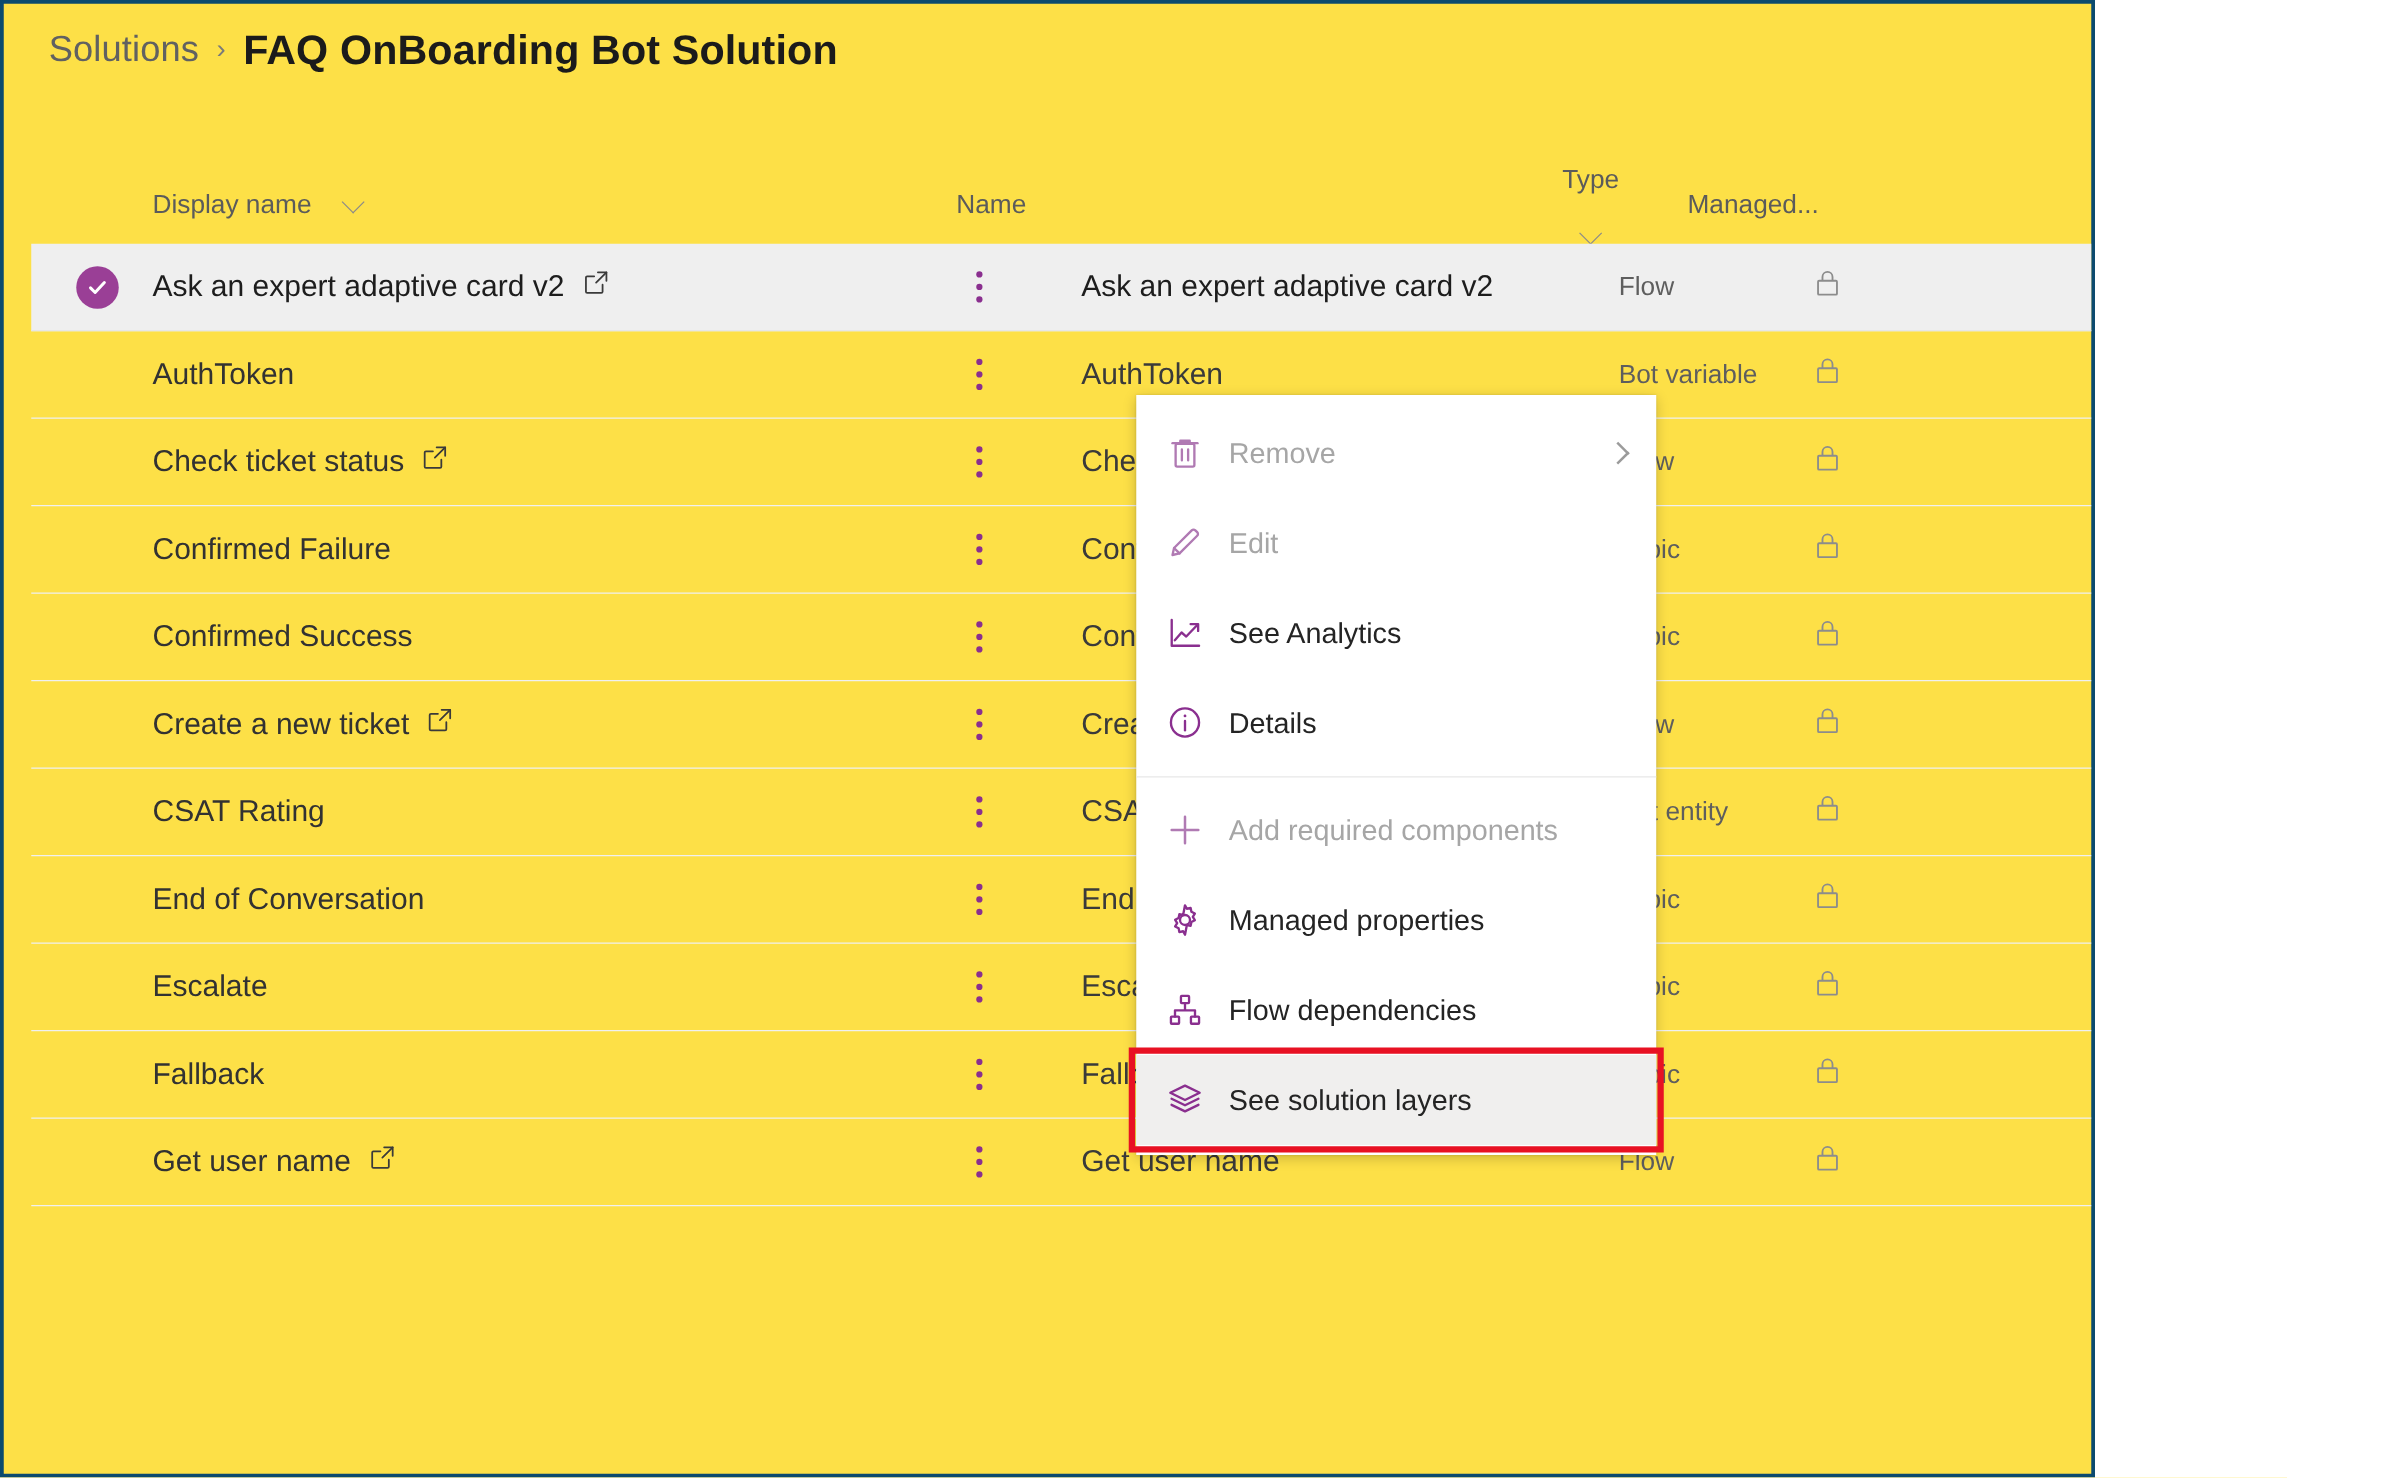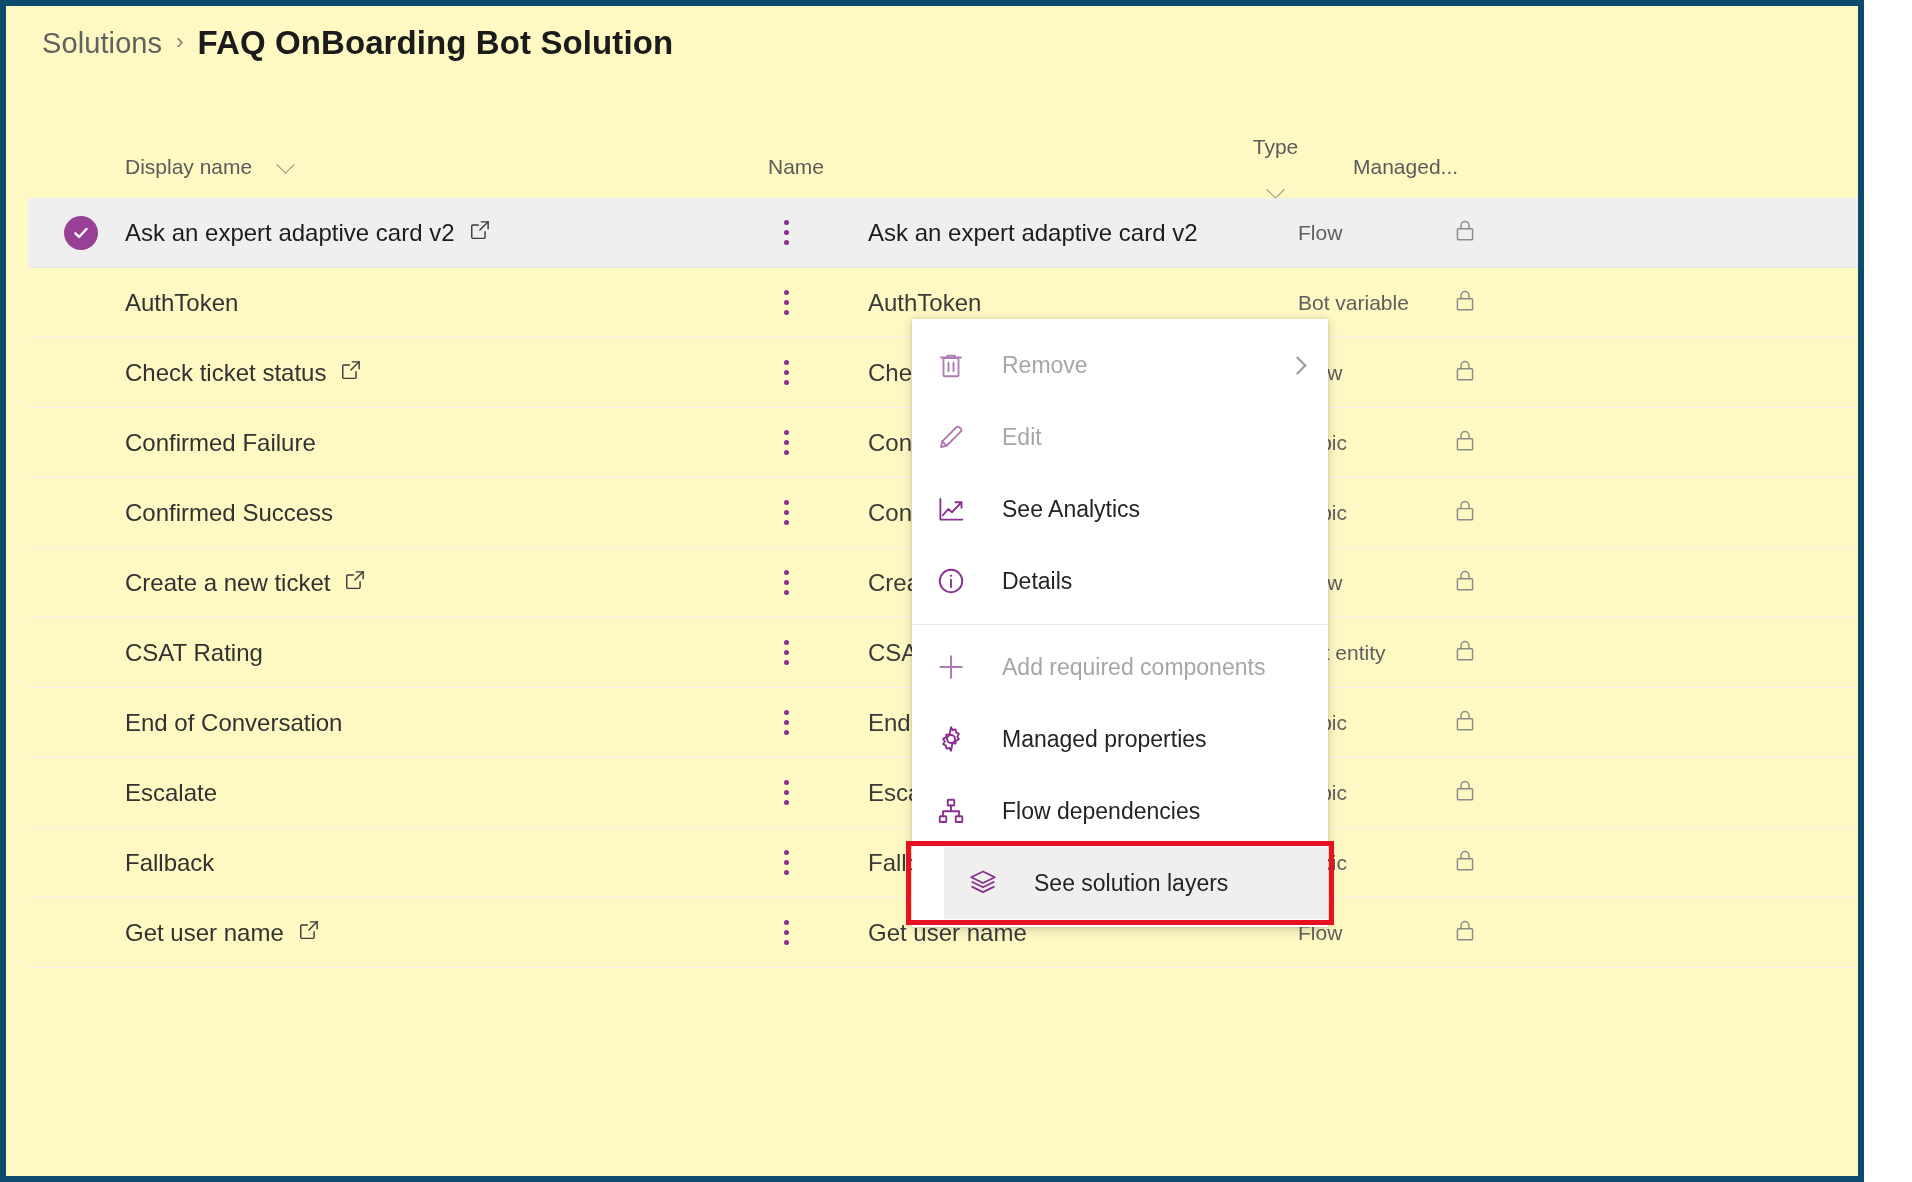--- a/index.html
+++ b/index.html
@@ -3,24 +3,24 @@
 <meta charset="utf-8">
 <style>
   * { box-sizing: border-box; }
   html, body {
     margin: 0; padding: 0;
     background: #ffffff;
     font-family: "Liberation Sans", "DejaVu Sans", sans-serif;
   }
   #app {
     position: relative;
-    width: 1864px;
+    width: 1676px;
     height: 1182px;
-    background: #fef9c3;
-    border: 6px solid #0c4a6e;
+    background: #fde047;
+    border: 3px solid #0c4a6e;
     overflow: hidden;
   }
 
   
   .breadcrumb {
     position: absolute;
     left: 36px; top: 14px;
     display: flex; align-items: center;
     gap: 14px;
     height: 46px;
@@ -150,21 +150,21 @@
     background: #ffffff;
     box-shadow: 0 2px 10px rgba(0,0,0,.20), 0 0 2px rgba(0,0,0,.12);
     padding: 10px 0 8px 0;
     z-index: 40;
   }
   .mi {
     display: flex;
     align-items: center;
     height: 72px;
     padding: 0 12px 0 22px;
-    gap: 34px;
+    gap: 18px;
     position: relative;
     cursor: pointer;
   }
   .mi .ic {
     width: 34px; height: 34px;
     display: flex; align-items: center; justify-content: center;
     flex: 0 0 34px;
   }
   .mi .txt {
     font-size: 23px;
@@ -189,21 +189,21 @@
     background: #f0efee;
   }
   .hl-box {
     position: absolute;
     left: -6px; top: -6px;
     width: 428px; height: 84px;
     border: 5px solid #e81123;
     pointer-events: none;
     box-sizing: border-box;
   }
-  .hl-wrap { position: relative; padding-left: 32px; }
+  .hl-wrap { position: relative; }
 </style>
 </head>
 <body>
 
 <div id="app">
 
   <div class="breadcrumb">
     <span class="bc-root">Solutions</span>
     <span class="bc-sep">›</span>
     <span class="bc-current">FAQ OnBoarding Bot Solution</span>

